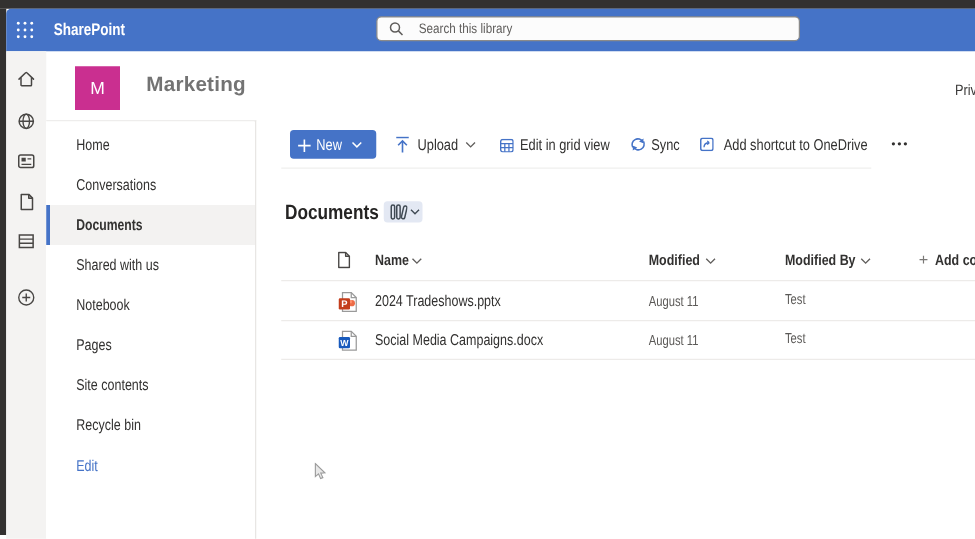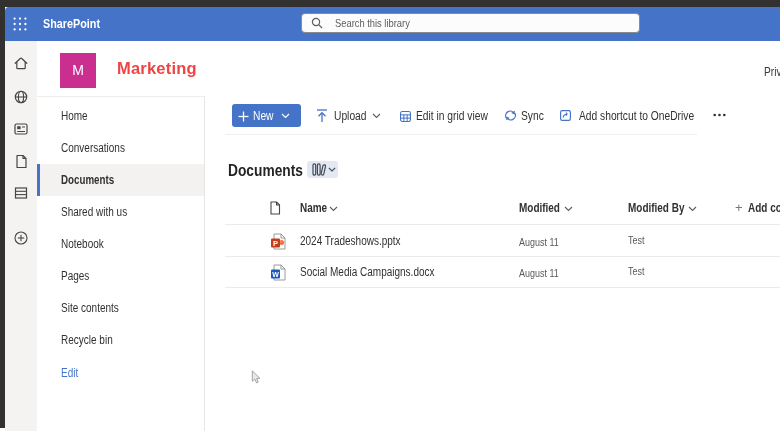--- a/index.html
+++ b/index.html
@@ -12,21 +12,21 @@
 #suite { left:5px; top:7px; width:775px; height:34px; background:#4573c7; border-top-left-radius:4px; }
 #spTitle { left:43px; top:16px; color:#fff; font-size:13.5px; font-weight:bold; transform:scaleX(0.8); }
 #search { left:301px; top:13px; width:339px; height:20px; 
   border:1px solid #8a8a8a; border-radius:4px; background:#fcfcfc; }
 #searchTxt { left:335px; top:16.5px; font-size:11px; color:#5f5d5b; transform:scaleX(0.85); }
 #rail { left:5px; top:41px; width:32px; height:390px; background:#f4f3f2; }
 #navPanel { left:37px; top:96px; width:168px; height:335px; background:#fff;
   border-top:1px solid #eeedec; border-right:1px solid #e8e6e4; }
 #logo { left:60px; top:53px; width:36px; height:35px; background:#ca2f90;
   color:#fff; font-size:14px; text-align:center; line-height:35px; }
-#siteTitle { left:117px; top:59px; font-size:16.5px; font-weight:bold; color:#ef4444; letter-spacing:0.2px;}
+#siteTitle { left:117px; top:59px; font-size:16.5px; font-weight:bold; color:#737373; letter-spacing:0.2px;}
 #priv { left:764px; top:65px; font-size:12px; color:#3b3a39; transform:scaleX(0.85);}
 .nav { left:61px; font-size:12.5px; color:#323130; height:32px; line-height:32px; transform:scaleX(0.8);}
 #navSel { left:37px; top:164px; width:167px; height:32px; background:#f3f2f1;
   border-left:3px solid #4573c7; }
 #newBtn { left:232px; top:104px; width:69px; height:23px; background:#4573c7;
   border-radius:3px; color:#fff; }
 .cmdTxt { font-size:12.5px; color:#323130; top:109px; height:15px; line-height:15px; transform:scaleX(0.82);}
 #cmdSep { left:225px; top:134px; width:472px; height:1px; background:#f0efee; }
 #docHead { left:228px; top:161px; font-size:16.5px; font-weight:bold; color:#252423; transform:scaleX(0.835); transform-origin:0 0;}
 #viewBtn { left:307px; top:161px; width:31px; height:17px; background:#e3e8f3; border-radius:3px; }

